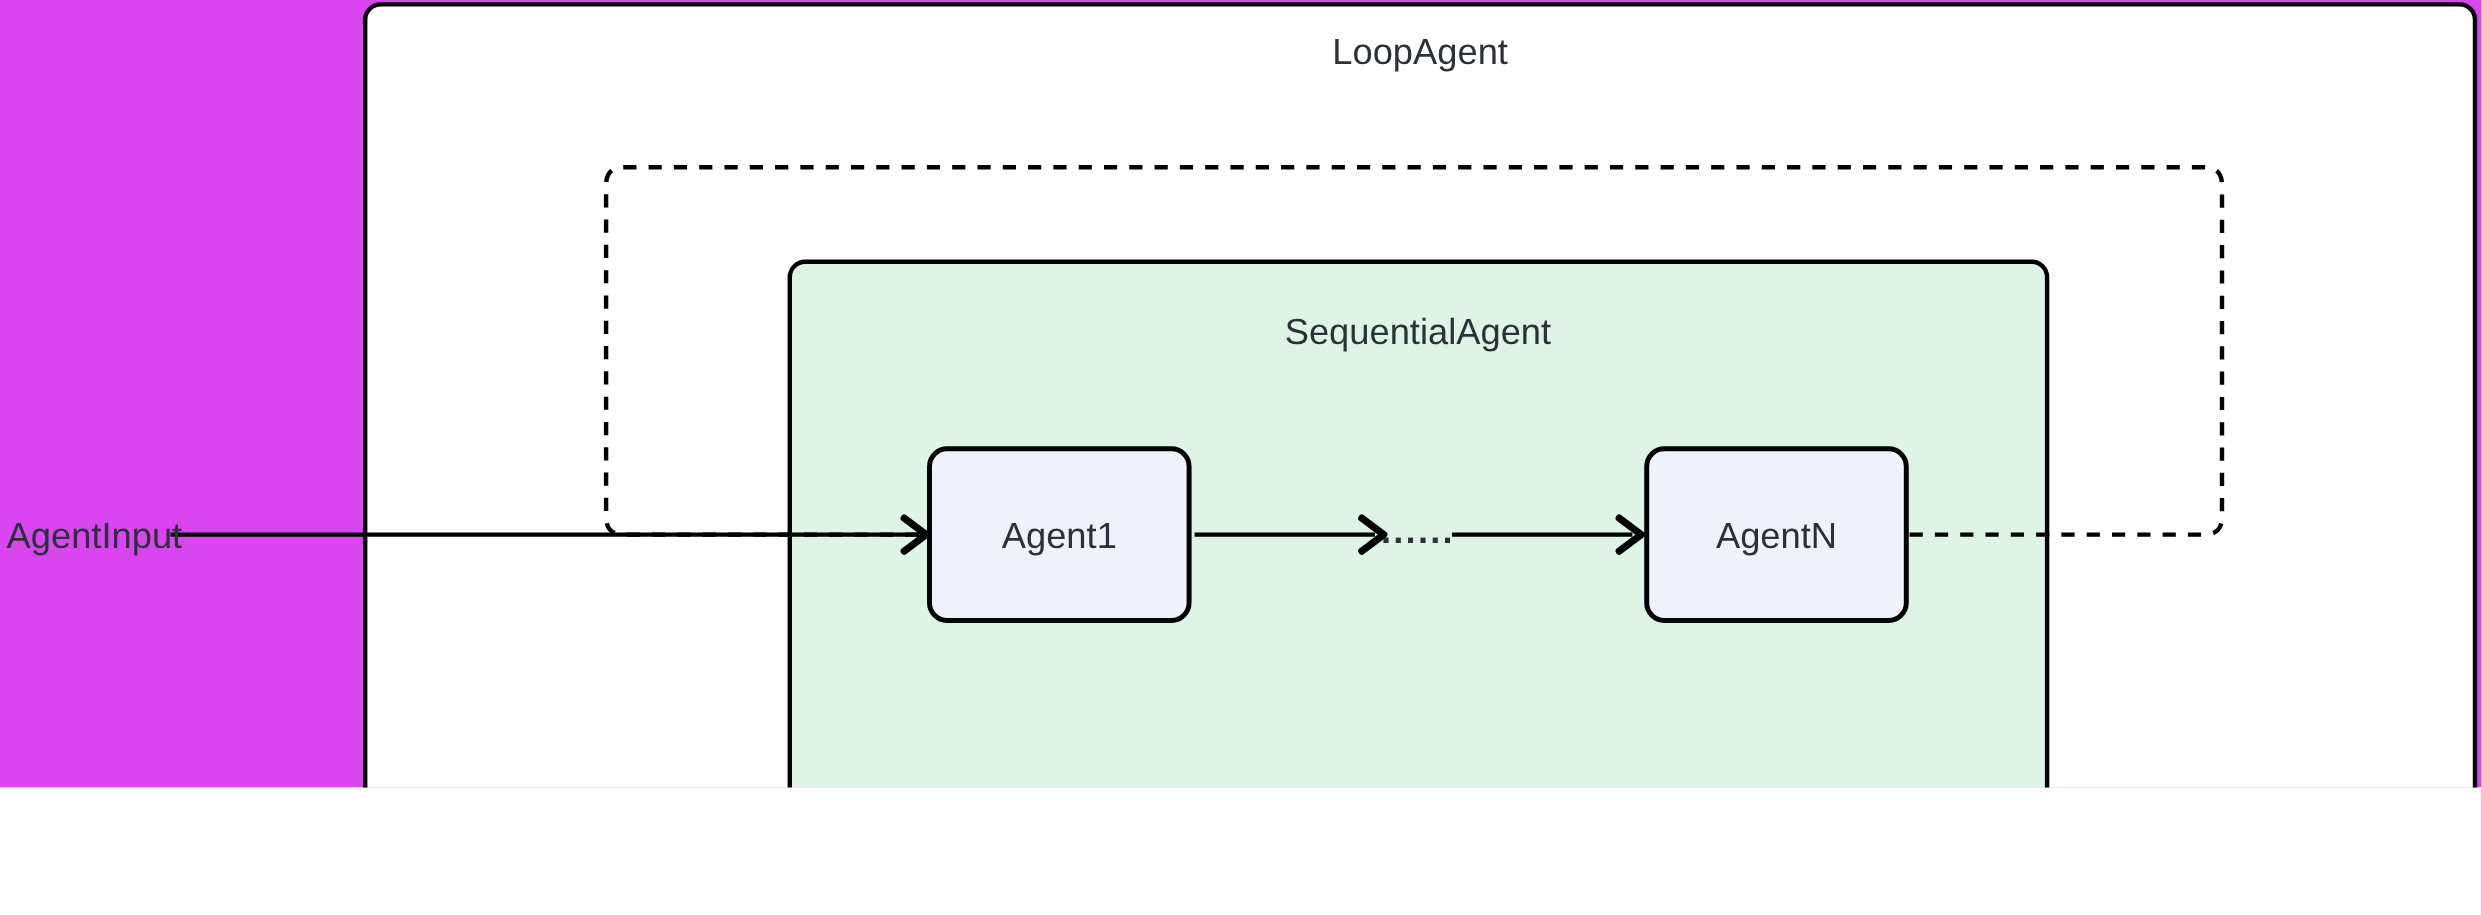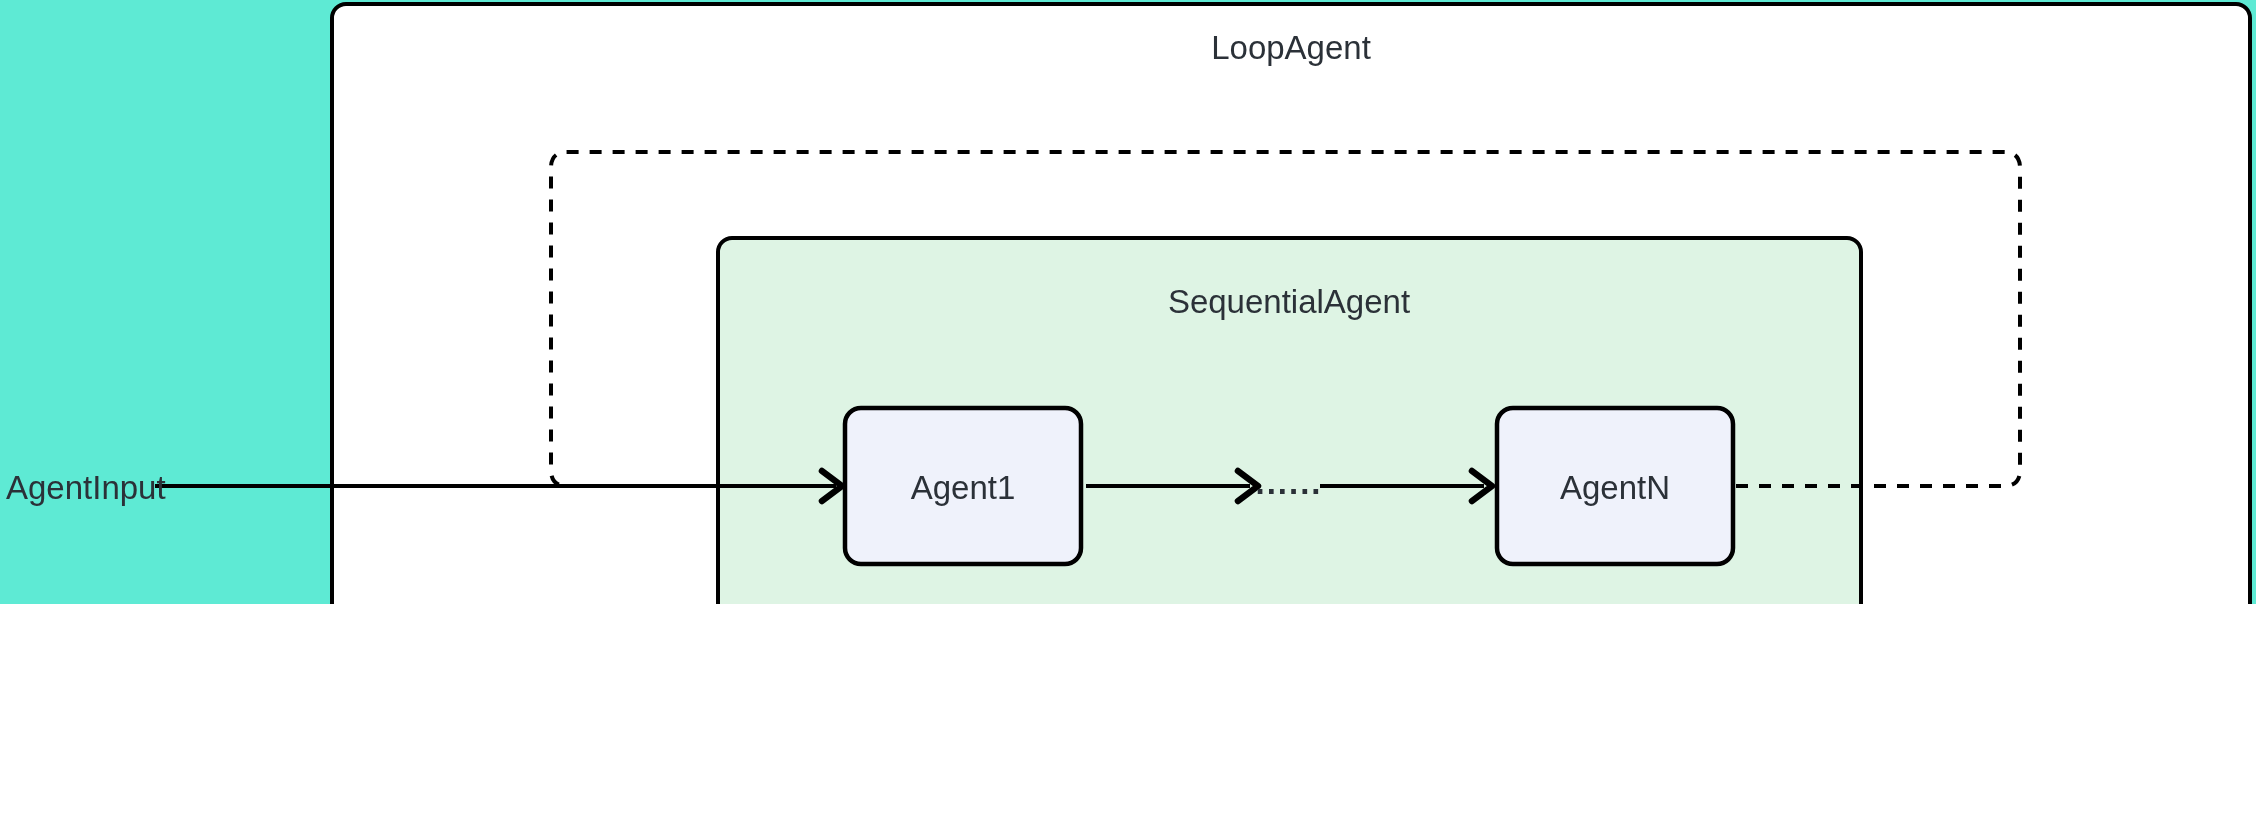--- a/index.html
+++ b/index.html
@@ -2,23 +2,23 @@
 <html><head>
 <meta charset="utf-8">
 <style>
   html, body {
     margin: 0;
     padding: 0;
     background: #ffffff;
   }
   .diagram-wrap {
     width: 2256px;
-    height: 604px;
+    height: 716px;
     position: relative;
-    background: #5eead4;
+    background: #d946ef;
   }
   svg {
     display: block;
     font-family: "Liberation Sans", "DejaVu Sans", sans-serif;
   }
   text {
     fill: #2b3138;
     font-size: 33px;
     font-family: "Liberation Sans", "DejaVu Sans", sans-serif;
   }

